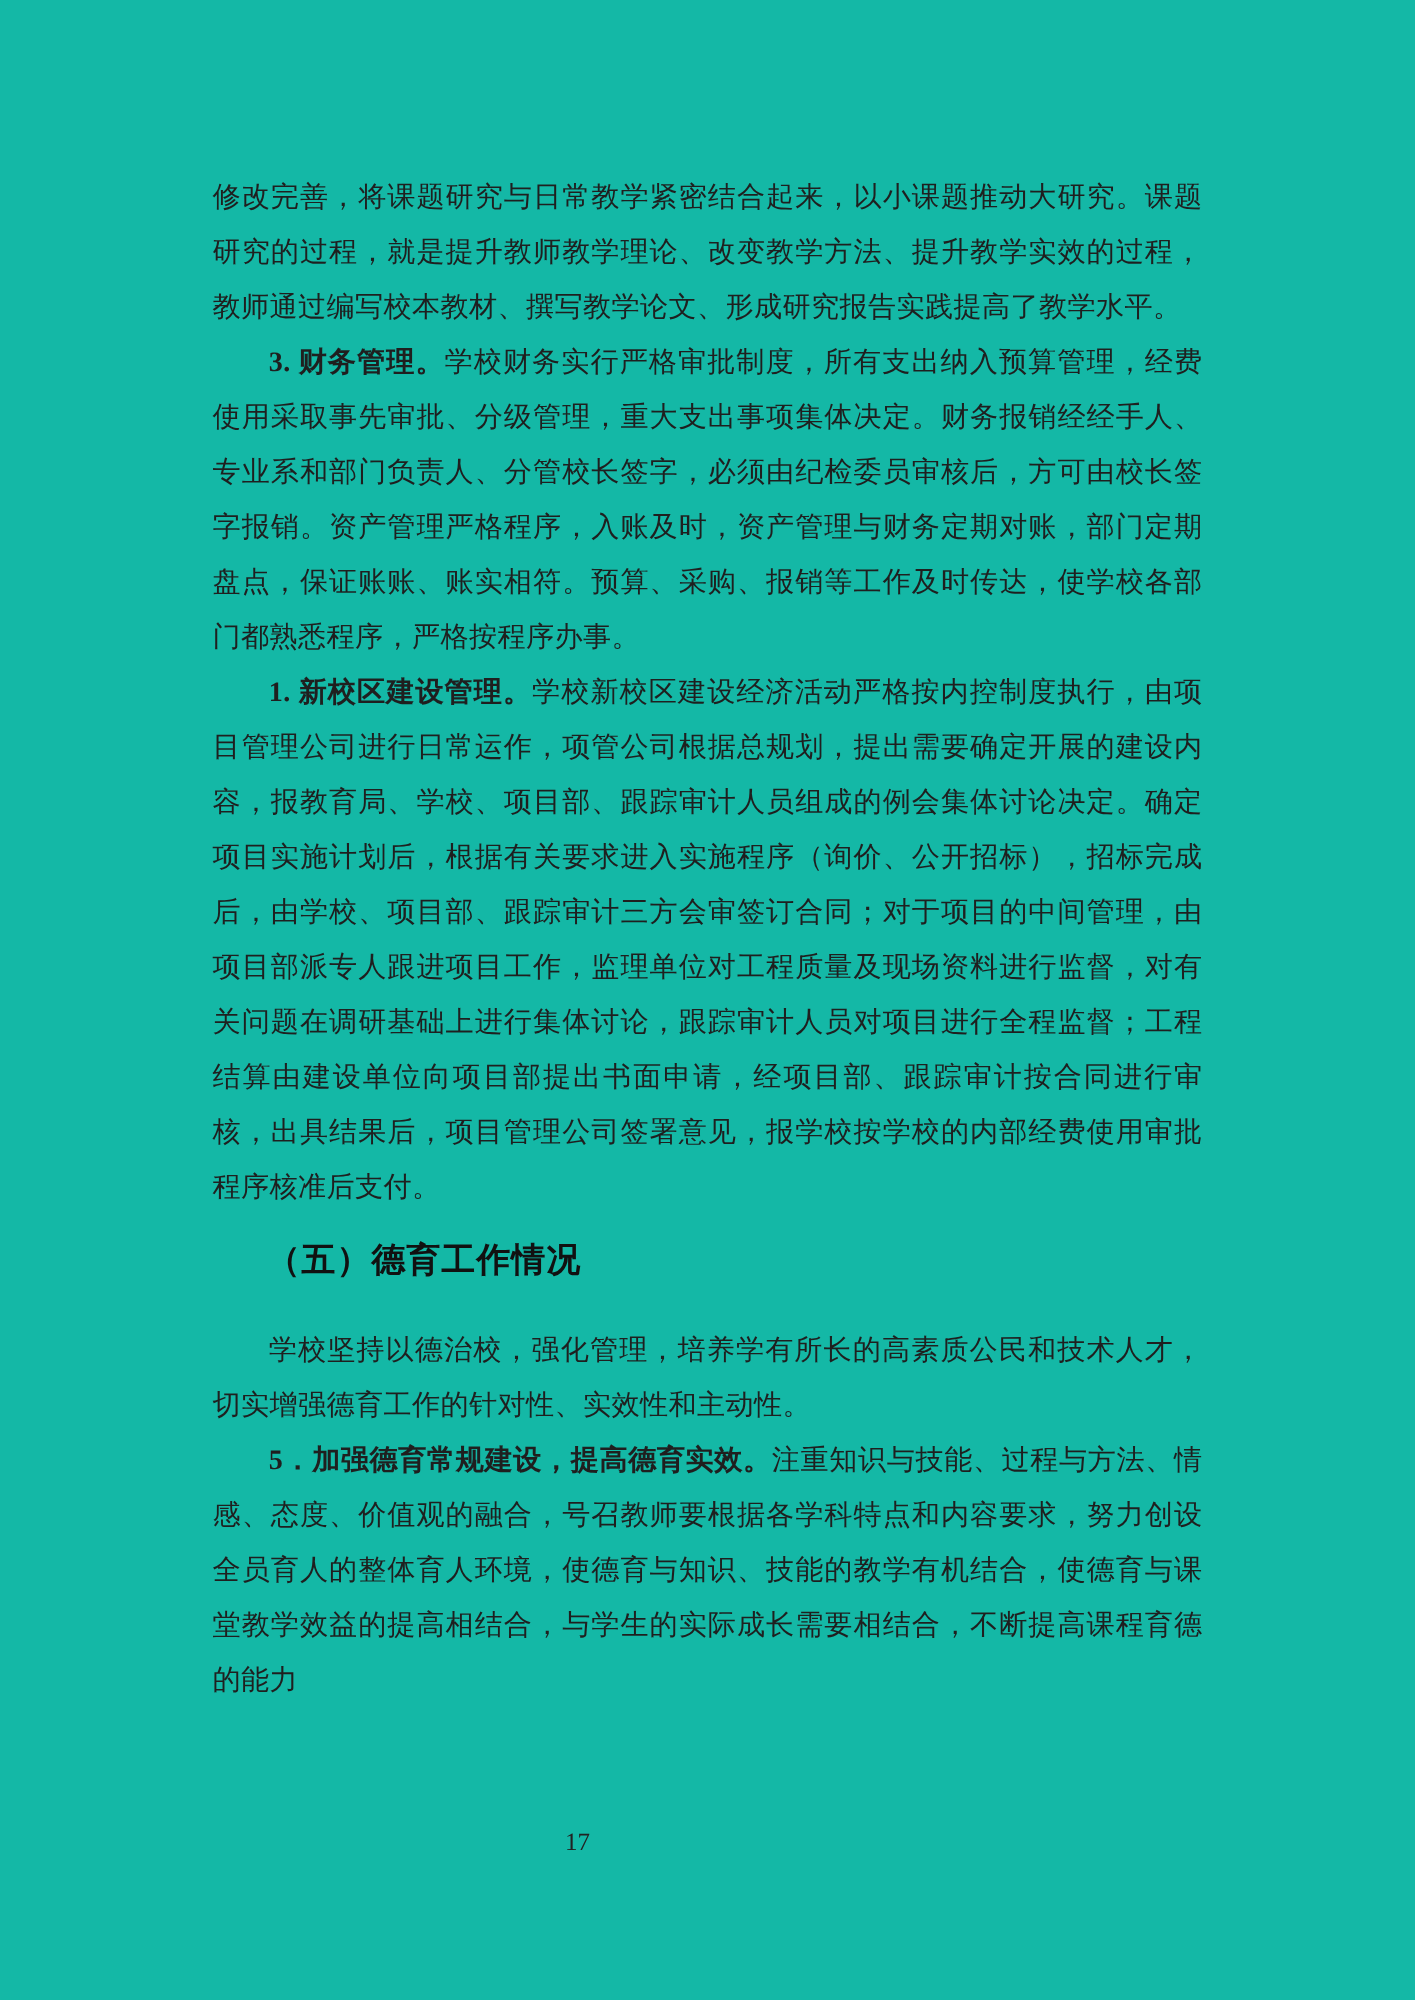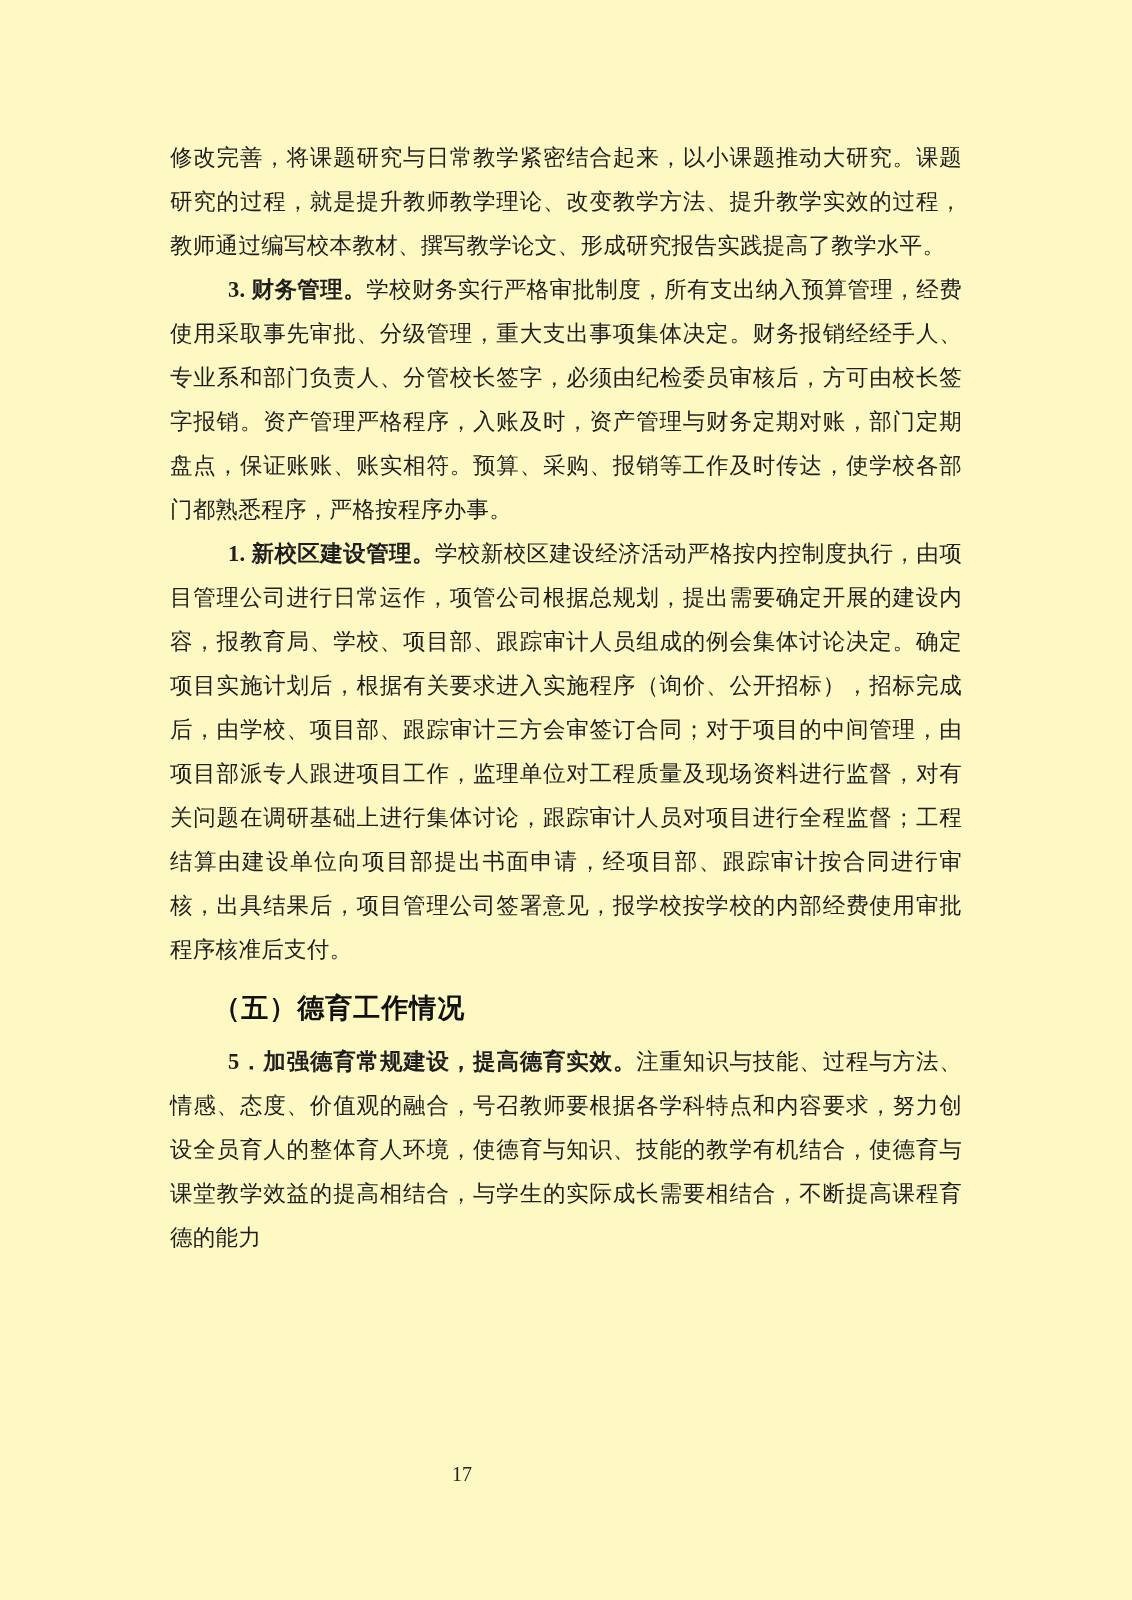--- a/index.html
+++ b/index.html
@@ -14,21 +14,21 @@
     font-family: "Liberation Serif", "DejaVu Serif", serif;
     color: #1f1f1f;
     overflow: hidden;
   }
   .page {
     position: absolute;
     left: 0;
     top: 0;
     width: 1132px;
     height: 1600px;
-    background: #fef9c3;
+    background: #14b8a6;
   }
   .content {
     position: absolute;
     left: 170px;
     top: 136px;
     width: 792px;
     font-size: 22.5px;
     line-height: 44px;
     text-align: justify;
     text-justify: inter-character;
@@ -36,28 +36,27 @@
   }
   .content p {
     margin: 0;
     padding: 0;
   }
   .content p.indent {
     text-indent: 2em;
   }
   .content strong {
     font-weight: bold;
-    margin-left: 13px;
   }
   h2.section-heading {
     font-family: "Liberation Sans", "DejaVu Sans", sans-serif;
     font-size: 27px;
     line-height: 44px;
     font-weight: bold;
-    margin: 14px 0 10px 0;
+    margin: 14px 0 28px 0;
     text-indent: 1.6em;
     text-align: left;
     letter-spacing: 1px;
     color: #111111;
   }
   .page-number {
     position: absolute;
     left: 0;
     top: 1458px;
     width: 924px;
@@ -76,20 +75,21 @@
   <div class="content">
 
     <p class="para"><span>修改完善，将课题研究与日常教学紧密结合起来，以小课题推动大研究。课题研究的过程，就是提升教师教学理论、改变教学方法、提升教学实效的过程，教师通过编写校本教材、撰写教学论文、形成研究报告实践提高了教学水平。</span></p>
 
     <p class="para indent"><strong>3. 财务管理。</strong><span>学校财务实行严格审批制度，所有支出纳入预算管理，经费使用采取事先审批、分级管理，重大支出事项集体决定。财务报销经经手人、专业系和部门负责人、分管校长签字，必须由纪检委员审核后，方可由校长签字报销。资产管理严格程序，入账及时，资产管理与财务定期对账，部门定期盘点，保证账账、账实相符。预算、采购、报销等工作及时传达，使学校各部门都熟悉程序，严格按程序办事。</span></p>
 
     <p class="para indent"><strong>1. 新校区建设管理。</strong><span>学校新校区建设经济活动严格按内控制度执行，由项目管理公司进行日常运作，项管公司根据总规划，提出需要确定开展的建设内容，报教育局、学校、项目部、跟踪审计人员组成的例会集体讨论决定。确定项目实施计划后，根据有关要求进入实施程序（询价、公开招标），招标完成后，由学校、项目部、跟踪审计三方会审签订合同；对于项目的中间管理，由项目部派专人跟进项目工作，监理单位对工程质量及现场资料进行监督，对有关问题在调研基础上进行集体讨论，跟踪审计人员对项目进行全程监督；工程结算由建设单位向项目部提出书面申请，经项目部、跟踪审计按合同进行审核，出具结果后，项目管理公司签署意见，报学校按学校的内部经费使用审批程序核准后支付。</span></p>
 
     <h2 class="section-heading">（五）德育工作情况</h2>
 
+    <p class="para indent"><span>学校坚持以德治校，强化管理，培养学有所长的高素质公民和技术人才，切实增强德育工作的针对性、实效性和主动性。</span></p>
 
 
     <p class="para indent"><strong>5．加强德育常规建设，提高德育实效。</strong><span>注重知识与技能、过程与方法、情感、态度、价值观的融合，号召教师要根据各学科特点和内容要求，努力创设全员育人的整体育人环境，使德育与知识、技能的教学有机结合，使德育与课堂教学效益的提高相结合，与学生的实际成长需要相结合，不断提高课程育德的能力</span></p>
 
   </div>
 
   <div class="page-number">17</div>
 
 </div>
 

